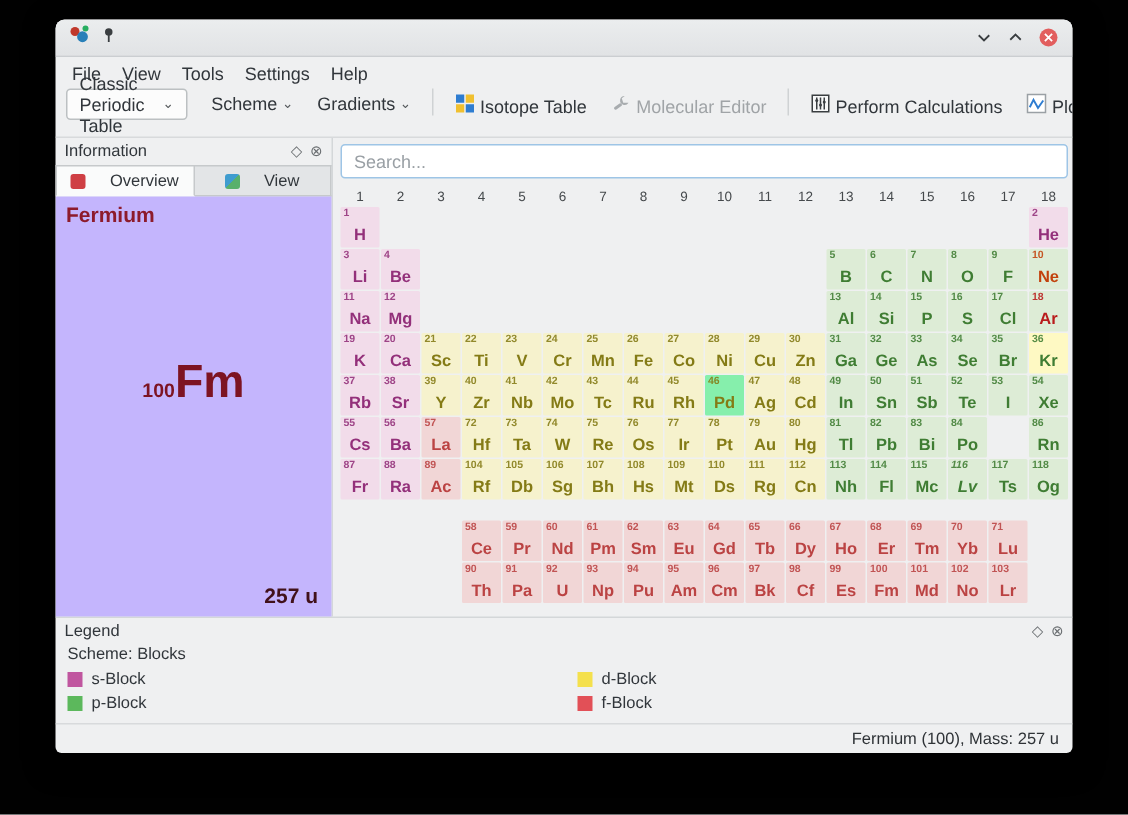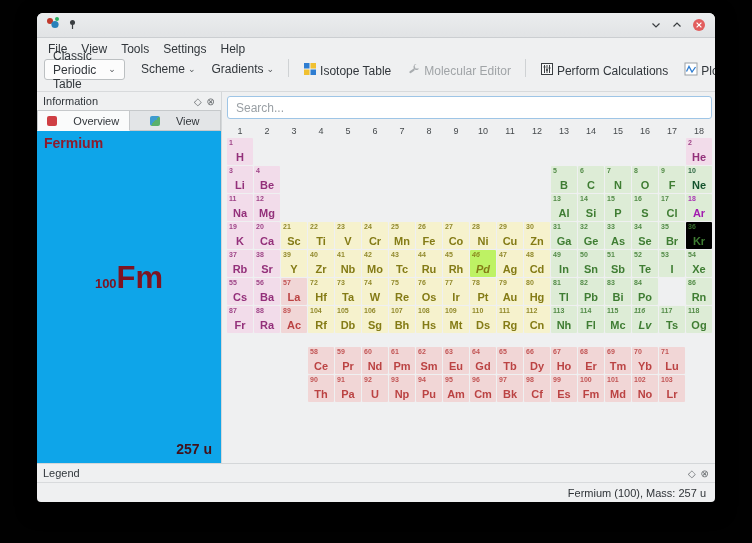--- a/index.html
+++ b/index.html
@@ -52,21 +52,21 @@
   .tab {
     flex:1; display:flex; align-items:center; justify-content:center; gap:16px;
     font-size:11px; color:#31363b; background:#e3e5e7;
     border-top:1px solid #c6c9cb; border-right:1px solid #c6c9cb; border-bottom:1px solid #c6c9cb;
   }
   .tab:first-child { border-left:1px solid #c6c9cb; }
   .tab.active { background:#fafbfb; border-bottom-color:transparent; }
   .tab-icon { width:10px; height:10px; border-radius:2px; display:inline-block; flex:0 0 auto; }
   .tab-icon.red { background:#cf3f44; }
   .tab-icon.view { background:linear-gradient(135deg,#3f9ccf 50%,#59b06b 50%); }
-  .overview { flex:1; background:#0ea5e9; position:relative; }
+  .overview { flex:1; background:#c4b5fd; position:relative; }
   .el-name { position:absolute; top:4px; left:7px; font-size:14px; font-weight:bold; color:#8d1b2c; }
   .big-symbol { position:absolute; top:44%; left:50%; transform:translate(-50%,-50%); color:#7d1422; font-weight:bold; display:flex; align-items:flex-end; }
   .big-symbol .sub { font-size:13px; line-height:1; transform:translateY(-3px); }
   .big-symbol .sym { font-size:31px; line-height:1; }
   .el-mass { position:absolute; bottom:6px; right:9px; font-size:14px; font-weight:bold; color:#41111a; }
   
   .content-right { flex:1; display:flex; flex-direction:column; padding:4px 3px 0 5px; min-width:0; }
   .search {
     height:21px; flex:0 0 auto; border:1px solid #9ec5e6; border-radius:3px;
     background:#fff; padding:0 8px; font-size:12px; color:#31363b; outline:none;
@@ -276,21 +276,21 @@
               <span class="el-sym">N</span>
             </div>
             <div class="el" style="grid-area: 2 / 16; background: rgb(221, 236, 214); color: rgb(63, 125, 51);">
               <span class="el-num">8</span>
               <span class="el-sym">O</span>
             </div>
             <div class="el" style="grid-area: 2 / 17; background: rgb(221, 236, 214); color: rgb(63, 125, 51);">
               <span class="el-num">9</span>
               <span class="el-sym">F</span>
             </div>
-            <div class="el" style="grid-area: 2 / 18; background: rgb(221, 236, 214); color: #14532d;">
+            <div class="el" style="grid-area: 2 / 18; background: rgb(221, 236, 214); color: #c2410c;">
               <span class="el-num">10</span>
               <span class="el-sym">Ne</span>
             </div>
             <div class="el" style="grid-area: 3 / 1; background: rgb(242, 220, 234); color: rgb(147, 48, 122);">
               <span class="el-num">11</span>
               <span class="el-sym">Na</span>
             </div>
             <div class="el" style="grid-area: 3 / 2; background: rgb(242, 220, 234); color: rgb(147, 48, 122);">
               <span class="el-num">12</span>
               <span class="el-sym">Mg</span>
@@ -308,21 +308,21 @@
               <span class="el-sym">P</span>
             </div>
             <div class="el" style="grid-area: 3 / 16; background: rgb(221, 236, 214); color: rgb(63, 125, 51);">
               <span class="el-num">16</span>
               <span class="el-sym">S</span>
             </div>
             <div class="el" style="grid-area: 3 / 17; background: rgb(221, 236, 214); color: rgb(63, 125, 51);">
               <span class="el-num">17</span>
               <span class="el-sym">Cl</span>
             </div>
-            <div class="el" style="grid-area: 3 / 18; background: rgb(221, 236, 214); color: #a21caf;">
+            <div class="el" style="grid-area: 3 / 18; background: rgb(221, 236, 214); color: #b91c1c;">
               <span class="el-num">18</span>
               <span class="el-sym">Ar</span>
             </div>
             <div class="el" style="grid-area: 4 / 1; background: rgb(242, 220, 234); color: rgb(147, 48, 122);">
               <span class="el-num">19</span>
               <span class="el-sym">K</span>
             </div>
             <div class="el" style="grid-area: 4 / 2; background: rgb(242, 220, 234); color: rgb(147, 48, 122);">
               <span class="el-num">20</span>
               <span class="el-sym">Ca</span>
@@ -380,21 +380,21 @@
               <span class="el-sym">As</span>
             </div>
             <div class="el" style="grid-area: 4 / 16; background: rgb(221, 236, 214); color: rgb(63, 125, 51);">
               <span class="el-num">34</span>
               <span class="el-sym">Se</span>
             </div>
             <div class="el" style="grid-area: 4 / 17; background: rgb(221, 236, 214); color: rgb(63, 125, 51);">
               <span class="el-num">35</span>
               <span class="el-sym">Br</span>
             </div>
-            <div class="el" style="grid-area: 4 / 18; background: #000000; color: rgb(63, 125, 51);">
+            <div class="el" style="grid-area: 4 / 18; background: #fef9c3; color: rgb(63, 125, 51);">
               <span class="el-num">36</span>
               <span class="el-sym">Kr</span>
             </div>
             <div class="el" style="grid-area: 5 / 1; background: rgb(242, 220, 234); color: rgb(147, 48, 122);">
               <span class="el-num">37</span>
               <span class="el-sym">Rb</span>
             </div>
             <div class="el" style="grid-area: 5 / 2; background: rgb(242, 220, 234); color: rgb(147, 48, 122);">
               <span class="el-num">38</span>
               <span class="el-sym">Sr</span>
@@ -420,21 +420,21 @@
               <span class="el-sym">Tc</span>
             </div>
             <div class="el" style="grid-area: 5 / 8; background: rgb(246, 242, 205); color: rgb(132, 123, 22);">
               <span class="el-num">44</span>
               <span class="el-sym">Ru</span>
             </div>
             <div class="el" style="grid-area: 5 / 9; background: rgb(246, 242, 205); color: rgb(132, 123, 22);">
               <span class="el-num">45</span>
               <span class="el-sym">Rh</span>
             </div>
-            <div class="el" style="grid-area: 5 / 10; background: #bef264; color: rgb(132, 123, 22); font-style: italic;">
+            <div class="el" style="grid-area: 5 / 10; background: #86efac; color: rgb(132, 123, 22);">
               <span class="el-num">46</span>
               <span class="el-sym">Pd</span>
             </div>
             <div class="el" style="grid-area: 5 / 11; background: rgb(246, 242, 205); color: rgb(132, 123, 22);">
               <span class="el-num">47</span>
               <span class="el-sym">Ag</span>
             </div>
             <div class="el" style="grid-area: 5 / 12; background: rgb(246, 242, 205); color: rgb(132, 123, 22);">
               <span class="el-num">48</span>
               <span class="el-sym">Cd</span>
@@ -726,19 +726,40 @@
   </div>
 
   <div class="dock-bottom">
     <div class="dock-header">
       <span>Legend</span>
       <span class="dock-btns">
         <span>◇</span>
         <span>⊗</span>
       </span>
     </div>
+    <div class="legend-body">
+      <div class="legend-scheme">Scheme: Blocks</div>
+      <div class="legend-items">
+          <div class="legend-item">
+            <span class="swatch" style="background: rgb(192, 86, 159);"></span>
+            <span>s-Block</span>
+          </div>
+          <div class="legend-item">
+            <span class="swatch" style="background: rgb(92, 184, 92);"></span>
+            <span>p-Block</span>
+          </div>
+          <div class="legend-item">
+            <span class="swatch" style="background: rgb(244, 224, 77);"></span>
+            <span>d-Block</span>
+          </div>
+          <div class="legend-item">
+            <span class="swatch" style="background: rgb(226, 80, 87);"></span>
+            <span>f-Block</span>
+          </div>
+        </div>
+    </div>
   </div>
 
   <div class="statusbar">
     <span>Fermium (100), Mass: 257 u</span>
   </div>
 
 </div>
 
 </body></html>

